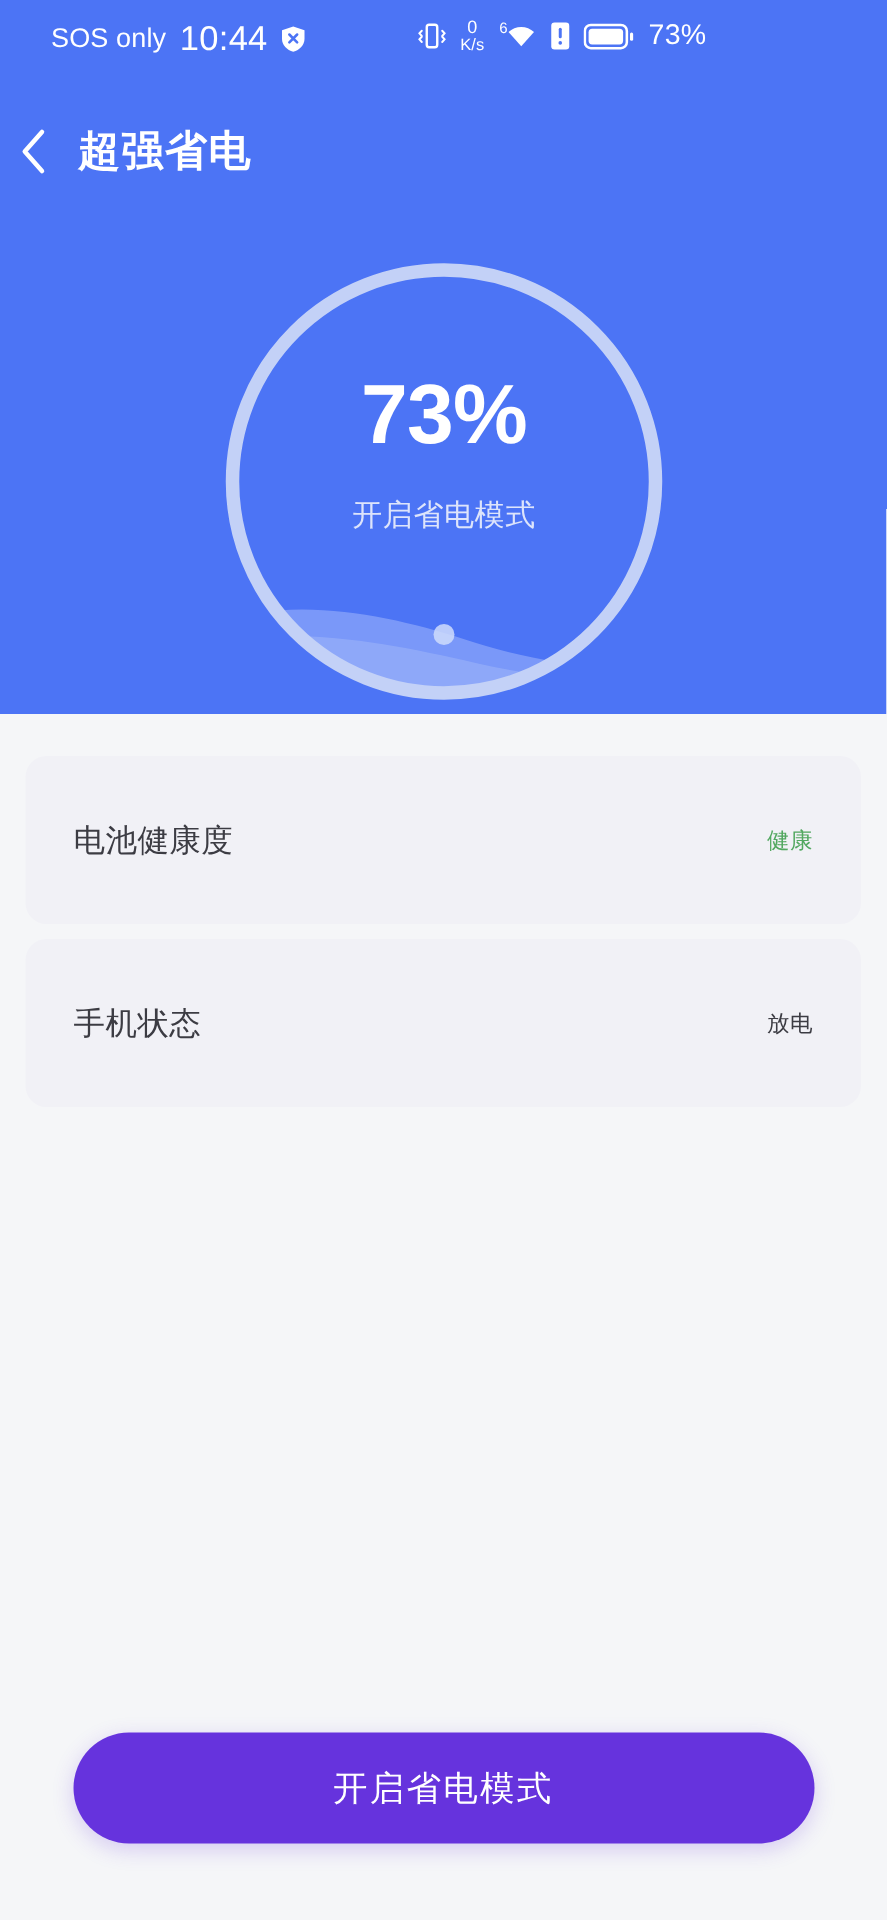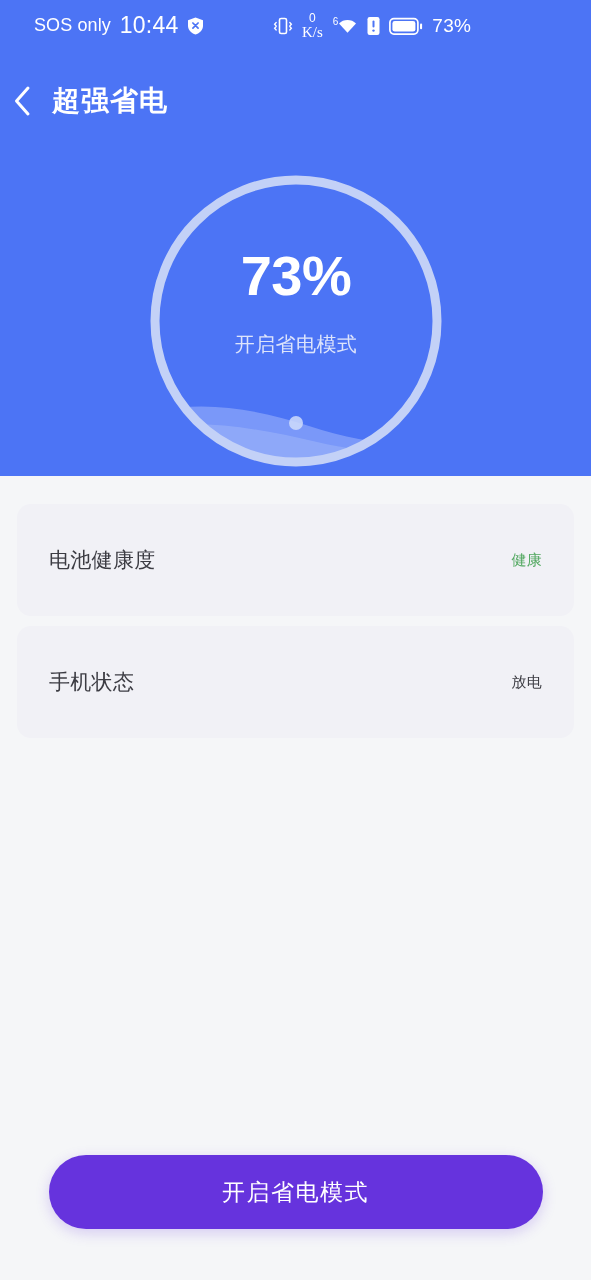--- a/index.html
+++ b/index.html
@@ -65,21 +65,21 @@
   }
   .vibrate-icon { width: 20px; height: 22px; display:block; }
   .netspeed {
     display: flex;
     flex-direction: column;
     align-items: center;
     line-height: 1;
     margin-right: 1px;
   }
   .netspeed .ns-num { font-size: 12px; font-weight: 500; }
-  .netspeed .ns-unit { font-size: 15px; margin-top: 1px; font-family: Liberation Serif, serif; }
+  .netspeed .ns-unit { font-size: 11px; margin-top: 1px; }
   .wifi-wrap { position: relative; display: flex; align-items: flex-start; }
   .wifi-sup {
     font-size: 10px;
     line-height: 1;
     margin-top: 1px;
     margin-right: -1px;
   }
   .wifi-icon { width: 21px; height: 20px; display: block; }
   .alert-icon { width: 13px; height: 20px; display: block; }
   .battery-icon { width: 34px; height: 19px; display: block; }

